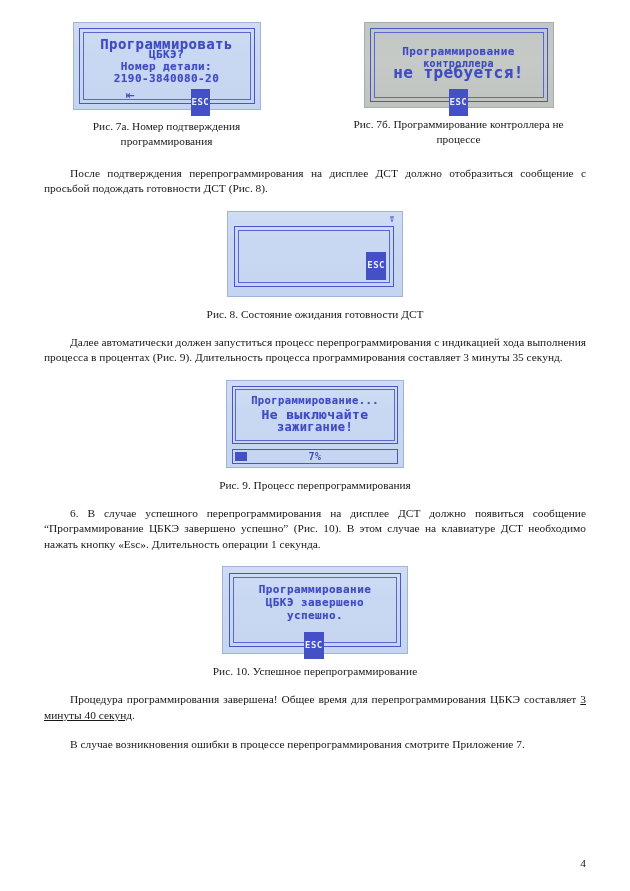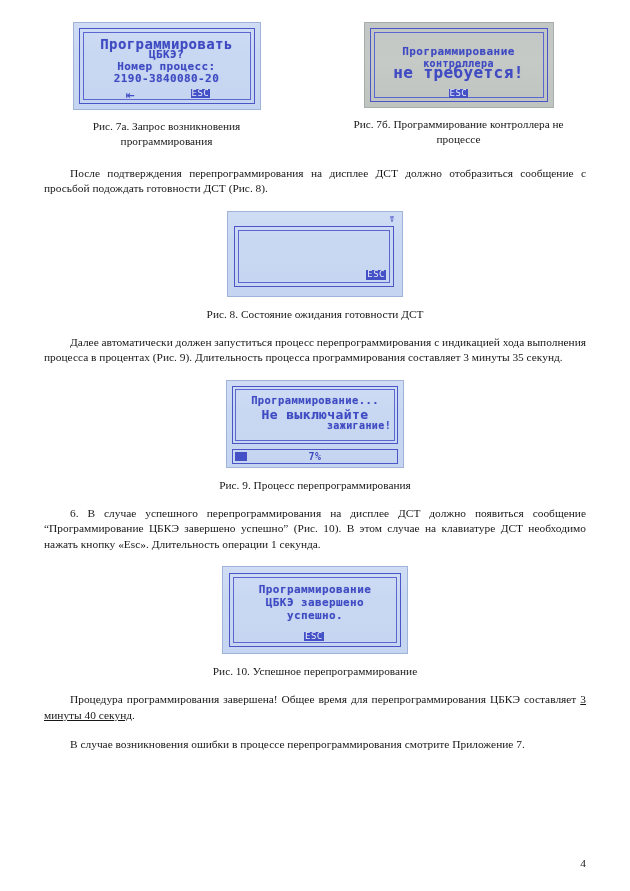--- a/index.html
+++ b/index.html
@@ -106,23 +106,23 @@
     font-weight: 700;
     white-space: pre;
     text-shadow: 0 0 1px rgba(63,75,194,.35);
   }
 
   .esc-badge {
     position: absolute;
     color: #e8edfb;
     background: #4450c6;
     font-family: "DejaVu Sans Mono", monospace;
-    font-weight: 400;
+    font-weight: 700;
     letter-spacing: 0.5px;
-    padding: 0 1px;
+    padding: 9px 1px;
     line-height: 1.05;
     text-align: center;
   }
 
   .enter-icon {
     position: absolute;
     color: #4450c6;
     font-weight: 700;
     font-family: "DejaVu Sans", sans-serif;
   }
@@ -171,28 +171,28 @@
 
   <div class="fig-row">
 
     <div class="fig-col" style="width:245px;">
       <div class="lcd lcd-blue" style="width:188px;height:88px;">
         <div class="lcd-inner" style="left:5px;top:5px;right:5px;bottom:5px;"></div>
         <div class="lcd-inner2" style="left:9px;top:9px;right:9px;bottom:9px;"></div>
 
         <div class="lcd-line" style="top:13px;font-size:14px;">Программировать</div>
         <div class="lcd-line" style="top:25px;font-size:11px;">ЦБКЭ?</div>
-        <div class="lcd-line" style="top:37px;font-size:11px;">Номер процесс:</div>
+        <div class="lcd-line" style="top:37px;font-size:11px;">Номер детали:</div>
         <div class="lcd-line" style="top:49px;font-size:11px;">2190-3840080-20</div>
 
         <div class="enter-icon" style="left:52px;top:66px;font-size:11px;">⇤</div>
         <div class="esc-badge" style="left:117px;top:66px;font-size:9px;">ESC</div>
       </div>
       <div style="height:9px;"></div>
-      <div class="caption">Рис. 7а. Запрос возникновения</div>
+      <div class="caption">Рис. 7а. Номер подтверждения</div>
       <div class="caption">программирования</div>
     </div>
 
     <div class="fig-col" style="width:255px;">
       <div class="lcd lcd-grey" style="width:190px;height:86px;">
         <div class="lcd-inner" style="left:5px;top:5px;right:5px;bottom:5px;"></div>
         <div class="lcd-inner2" style="left:9px;top:9px;right:9px;bottom:9px;"></div>
 
         <div class="lcd-line" style="top:22px;font-size:11px;">Программирование</div>
         <div class="lcd-line" style="top:35px;font-size:10px;">контроллера</div>
@@ -231,21 +231,21 @@
 
   <div class="spacer-14"></div>
 
   <div class="fig-center">
     <div class="lcd lcd-blue" style="width:178px;height:88px;text-decoration:underline;">
       <div class="lcd-inner" style="left:5px;top:5px;right:5px;height:58px;"></div>
       <div class="lcd-inner2" style="left:8px;top:8px;right:8px;height:52px;"></div>
 
       <div class="lcd-line" style="top:13px;font-size:10.5px;">Программирование...</div>
       <div class="lcd-line" style="top:26px;font-size:13px;">Не выключайте</div>
-      <div class="lcd-line" style="top:39px;font-size:10px;padding-left:44px;">зажигание!</div>
+      <div class="lcd-line" style="top:39px;font-size:12px;">зажигание!</div>
 
       <div class="lcd-progress-box" style="left:5px;top:68px;right:5px;height:15px;">
         <div class="lcd-progress-fill" id="progress-fill" style="width: 12px;"></div>
         <div class="lcd-progress-text" style="font-size:10px;">7%</div>
       </div>
     </div>
     <div style="height:10px;"></div>
     <div class="caption">Рис. 9. Процесс перепрограммирования</div>
   </div>
 

